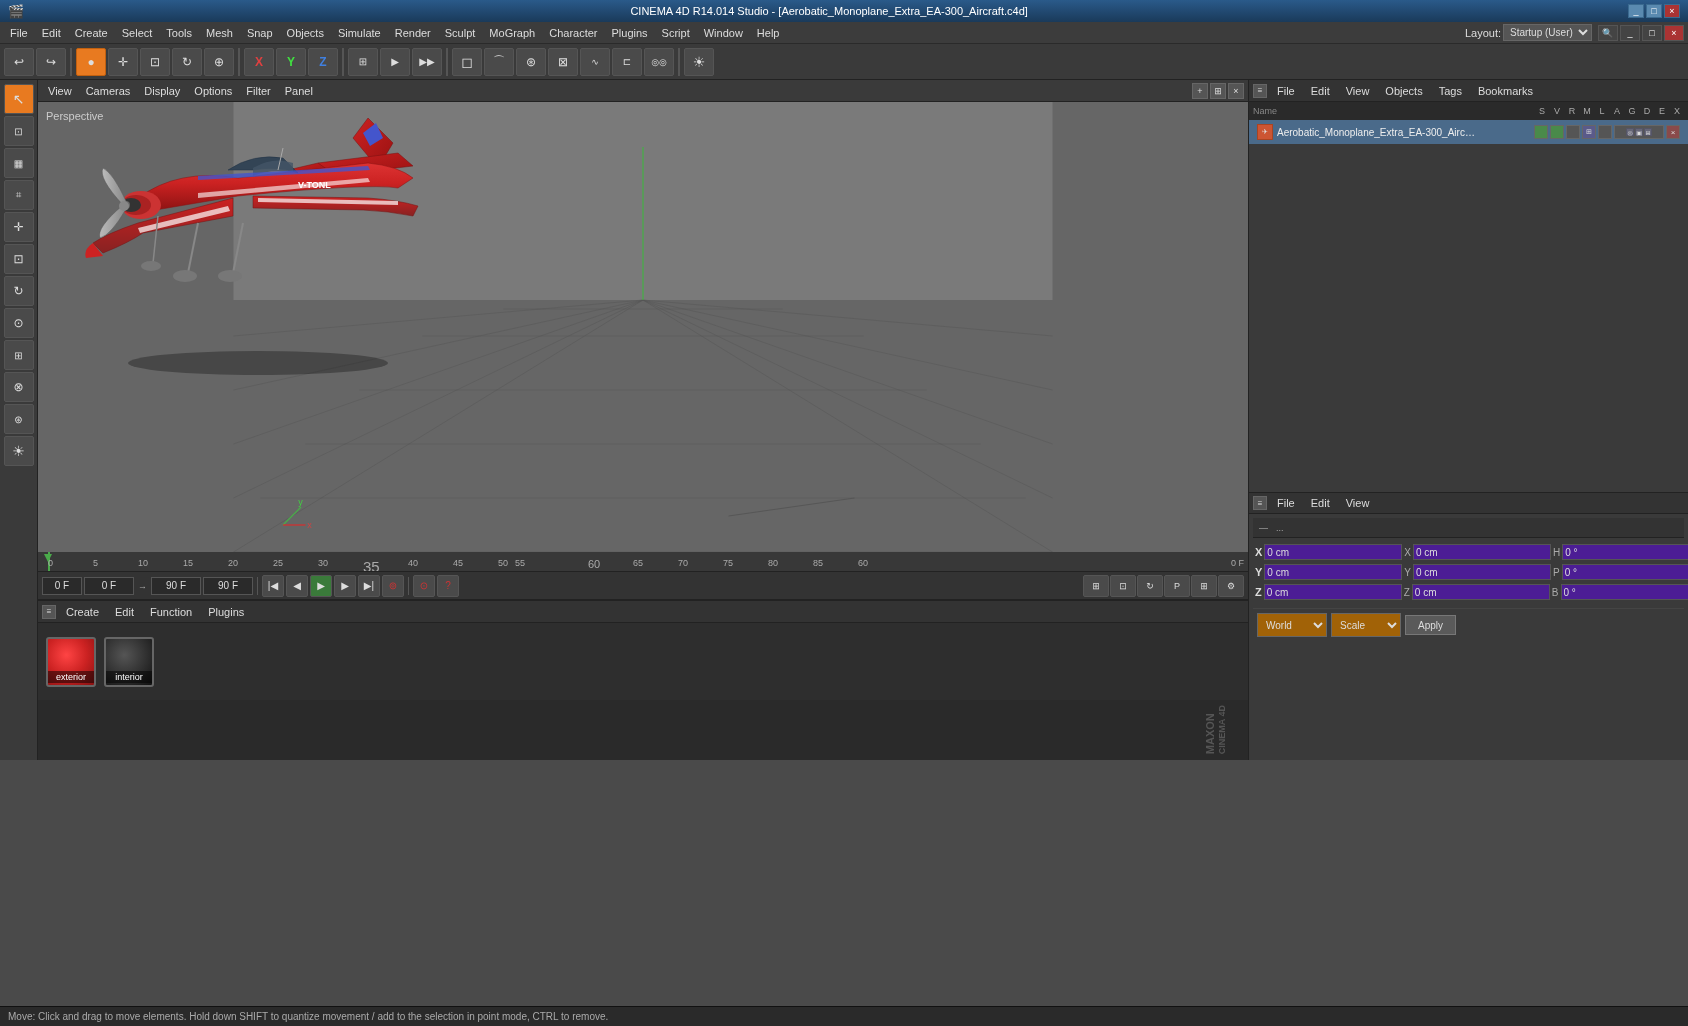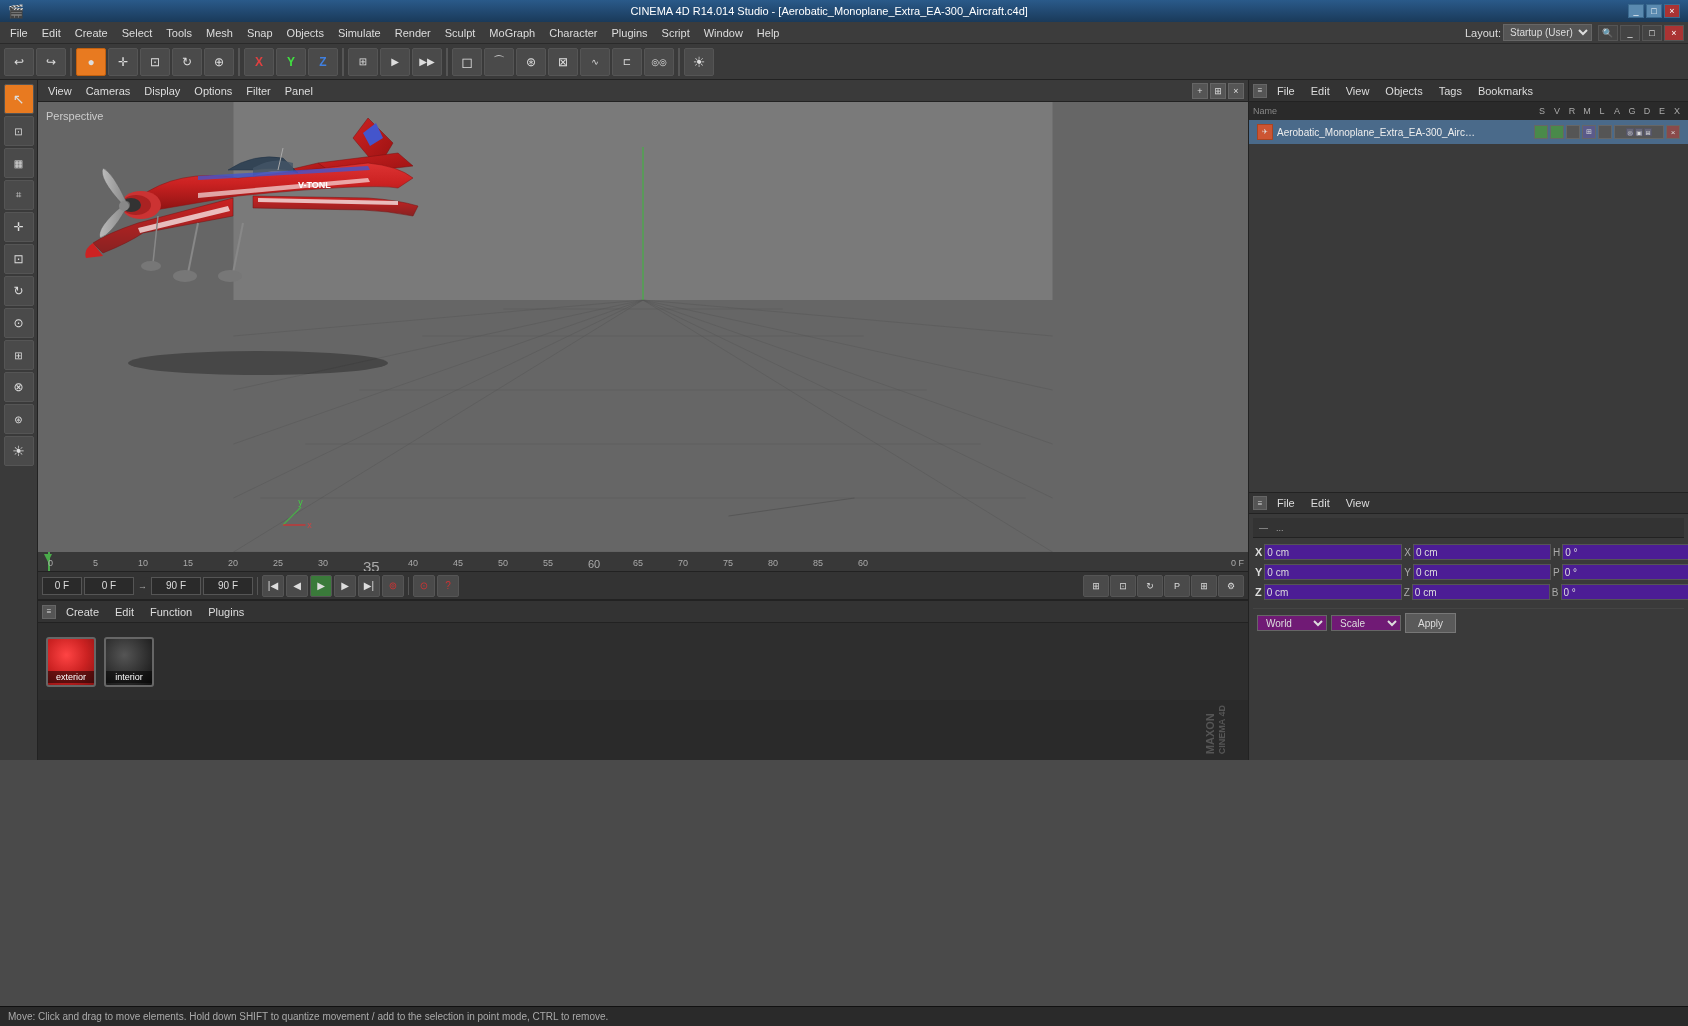--- a/index.html
+++ b/index.html
@@ -263,22 +263,22 @@
     
     #bottom-controls {
       display: flex;
       align-items: center;
       gap: 4px;
       padding: 4px;
       background: #3a3a3a;
       border-top: 1px solid #444;
     }
     .dropdown-select {
-      height: 16px;
-      background: #701a75;
+      height: 24px;
+      background: #a16207;
       border: 1px solid #666;
       color: #ddd;
       font-size: 10px;
       padding: 0 4px;
       min-width: 70px;
     }
     .apply-btn {
       height: 20px;
       background: #5a5a5a;
       border: 1px solid #777;
@@ -661,21 +661,21 @@
       <div style="position:absolute;left:55px;top:6px;font-size:9px;color:#aaa;">5</div>
       <div style="position:absolute;left:100px;top:6px;font-size:9px;color:#aaa;">10</div>
       <div style="position:absolute;left:145px;top:6px;font-size:9px;color:#aaa;">15</div>
       <div style="position:absolute;left:190px;top:6px;font-size:9px;color:#aaa;">20</div>
       <div style="position:absolute;left:235px;top:6px;font-size:9px;color:#aaa;">25</div>
       <div style="position:absolute;left:280px;top:6px;font-size:9px;color:#aaa;">30</div>
       <div style="position:absolute;left:325px;top:6px;font-size:15px;color:#aaa;">35</div>
       <div style="position:absolute;left:370px;top:6px;font-size:9px;color:#aaa;">40</div>
       <div style="position:absolute;left:415px;top:6px;font-size:9px;color:#aaa;">45</div>
       <div style="position:absolute;left:460px;top:6px;font-size:9px;color:#aaa;">50</div>
-      <div style="position:absolute;left:505px;top:6px;font-size:9px;color:#aaa;">55</div>
+      <div style="position:absolute;left:477px;top:6px;font-size:9px;color:#aaa;">55</div>
       <div style="position:absolute;left:550px;top:6px;font-size:11px;color:#aaa;">60</div>
       <div style="position:absolute;left:595px;top:6px;font-size:9px;color:#aaa;">65</div>
       <div style="position:absolute;left:640px;top:6px;font-size:9px;color:#aaa;">70</div>
       <div style="position:absolute;left:685px;top:6px;font-size:9px;color:#aaa;">75</div>
       <div style="position:absolute;left:730px;top:6px;font-size:9px;color:#aaa;">80</div>
       <div style="position:absolute;left:775px;top:6px;font-size:9px;color:#aaa;">85</div>
       <div style="position:absolute;left:820px;top:6px;font-size:9px;color:#aaa;">60</div>
       <div style="position:absolute;right:4px;top:6px;font-size:9px;color:#aaa;">0 F</div>
     </div>
 

